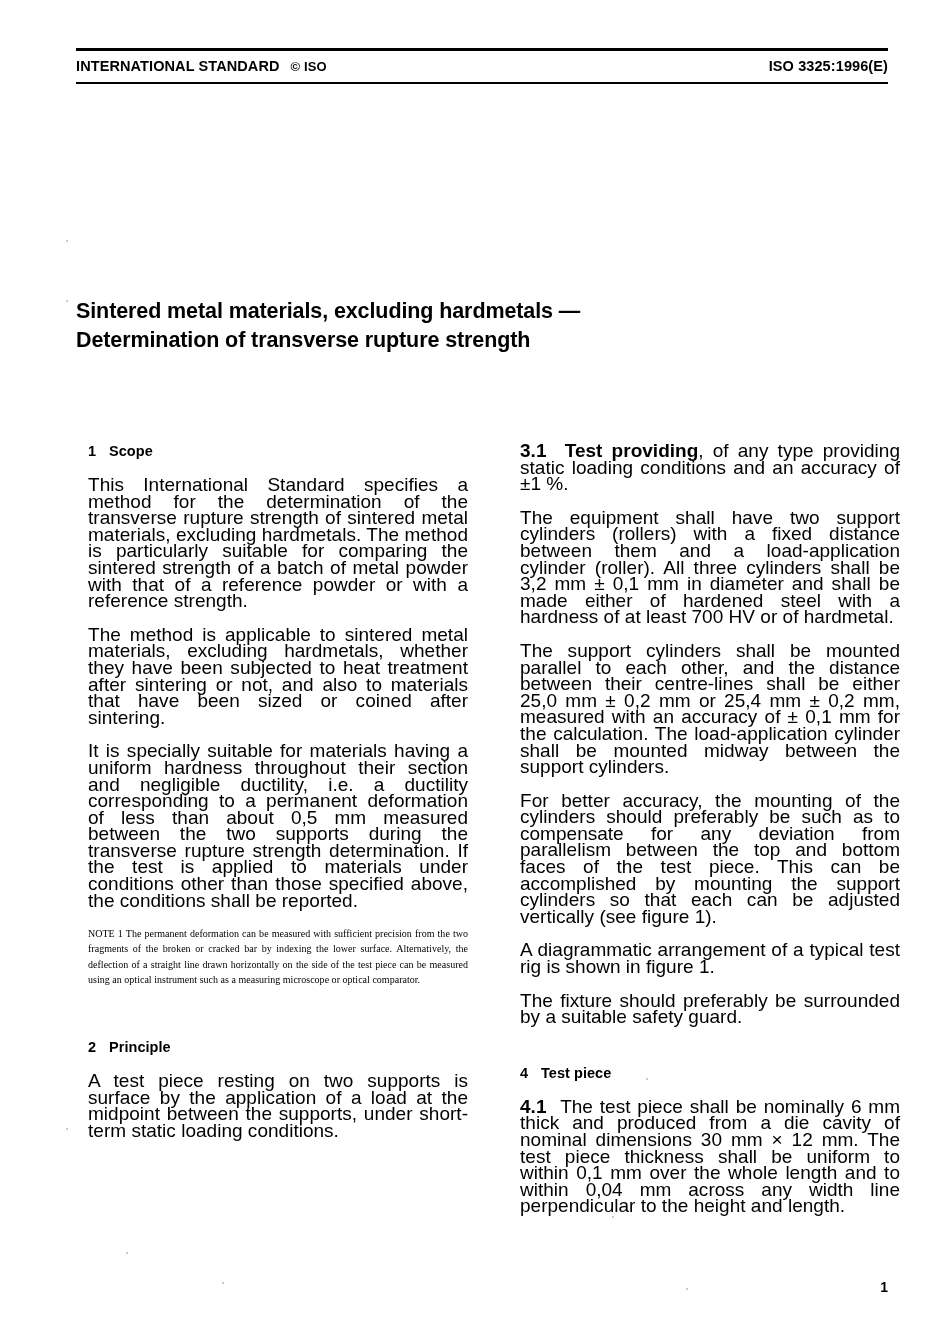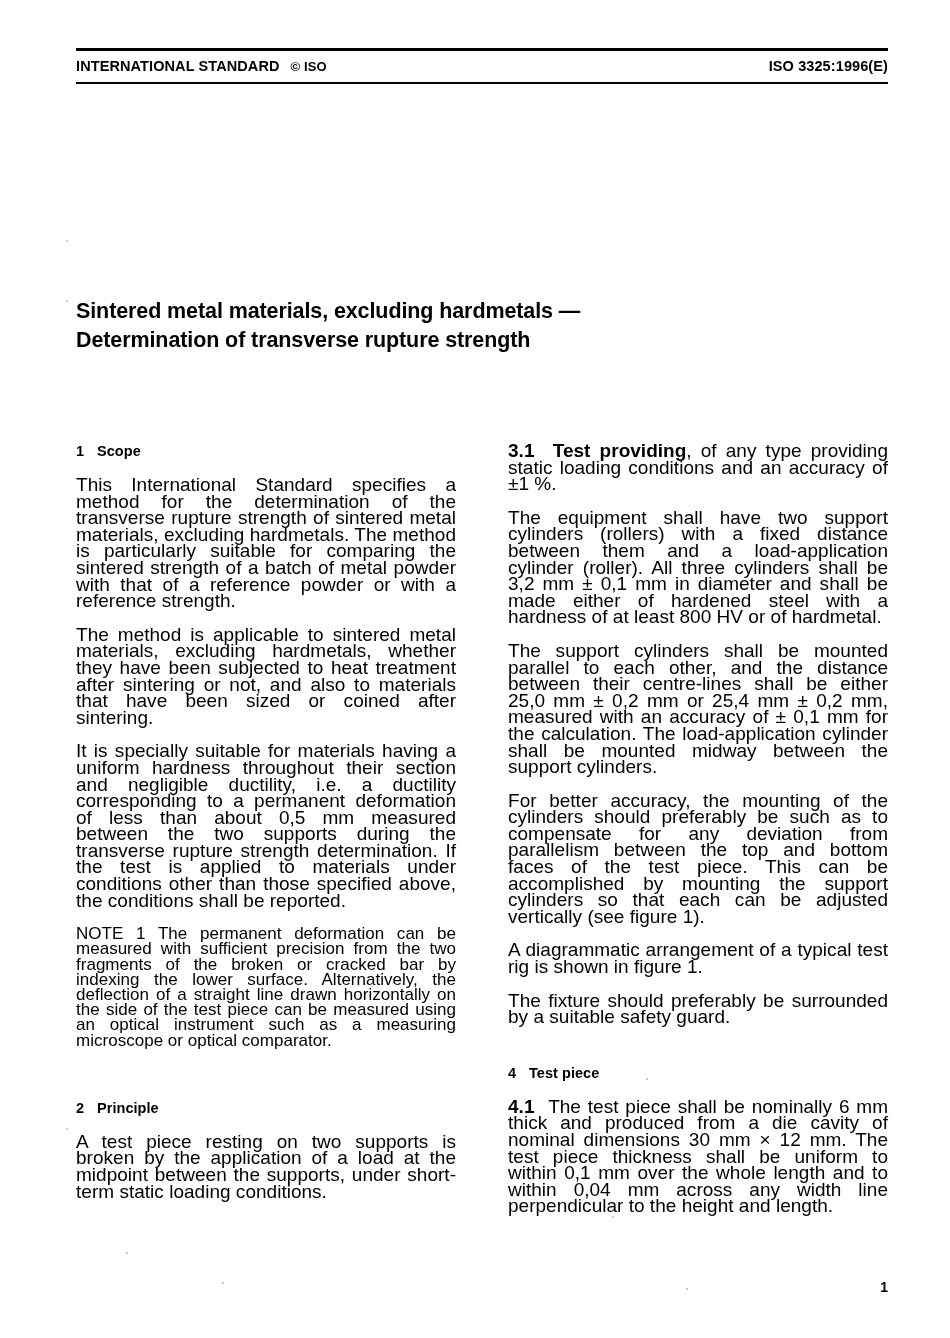--- a/index.html
+++ b/index.html
@@ -87,20 +87,21 @@
     position: absolute;
     left: 76px;
     top: 443px;
     width: 812px;
     height: 790px;
   }
   .col {
     position: absolute;
     top: 0;
     width: 380px;
+    margin-left: 12px;
   }
   .col-left  { left: 0; }
   .col-right { left: 432px; }
 
   h2.sec {
     font-size: 14.5px;
     font-weight: bold;
     margin: 0 0 18px 0;
     letter-spacing: 0.05px;
   }
@@ -109,25 +110,26 @@
   p.body {
     font-size: 19px;
     line-height: 16.6px;
     margin: 0 0 17px 0;
     text-align: justify;
     letter-spacing: 0.02px;
   }
   p.body.last { margin-bottom: 0; }
 
   p.note {
-    font-size: 17px;
+    font-size: 10px;
     line-height: 15.2px;
     margin: 0;
     text-align: justify;
     letter-spacing: 0.02px;
+    font-family: Liberation Serif, serif;
   }
 
   .lead {
     font-weight: bold;
   }
 
   
   .gap-principle { height: 52px; }
   .gap-testpiece { height: 22px; }
 
@@ -181,31 +183,31 @@
       <p class="body">This International Standard specifies a method for the determination of the transverse rupture strength of sintered metal materials, excluding hardmetals. The method is particularly suitable for comparing the sintered strength of a batch of metal powder with that of a reference powder or with a reference strength.</p>
       <p class="body">The method is applicable to sintered metal materials, excluding hardmetals, whether they have been subjected to heat treatment after sintering or not, and also to materials that have been sized or coined after sintering.</p>
       <p class="body">It is specially suitable for materials having a uniform hardness throughout their section and negligible ductility, i.e. a ductility corresponding to a permanent deformation of less than about 0,5 mm measured between the two supports during the transverse rupture strength determination. If the test is applied to materials under conditions other than those specified above, the conditions shall be reported.</p>
       <p class="note">NOTE 1   The permanent deformation can be measured with sufficient precision from the two fragments of the broken or cracked bar by indexing the lower surface. Alternatively, the deflection of a straight line drawn horizontally on the side of the test piece can be measured using an optical instrument such as a measuring microscope or optical comparator.</p>
 
       <div class="gap-principle"></div>
 
       <h2 class="sec">
         <span class="num">2</span><span>Principle</span>
       </h2>
-      <p class="body last">A test piece resting on two supports is broken by the application of a load at the midpoint between the supports, under short-term static loading conditions.</p>
+      <p class="body last">A test piece resting on two supports is surface by the application of a load at the midpoint between the supports, under short-term static loading conditions.</p>
     </div>
 
     <div class="col col-right">
 
 
       <p class="body">
         <span class="lead">3.1</span>&nbsp;&nbsp;<span class="lead">Test providing</span><span>, of any type providing static loading conditions and an accuracy of ±1 %.</span>
       </p>
 
-      <p class="body">The equipment shall have two support cylinders (rollers) with a fixed distance between them and a load-application cylinder (roller). All three cylinders shall be 3,2 mm ± 0,1 mm in diameter and shall be made either of hardened steel with a hardness of at least 800 HV or of hardmetal.</p>
+      <p class="body">The equipment shall have two support cylinders (rollers) with a fixed distance between them and a load-application cylinder (roller). All three cylinders shall be 3,2 mm ± 0,1 mm in diameter and shall be made either of hardened steel with a hardness of at least 700 HV or of hardmetal.</p>
       <p class="body">The support cylinders shall be mounted parallel to each other, and the distance between their centre-lines shall be either 25,0 mm ± 0,2 mm or 25,4 mm ± 0,2 mm, measured with an accuracy of ± 0,1 mm for the calculation. The load-application cylinder shall be mounted midway between the support cylinders.</p>
       <p class="body">For better accuracy, the mounting of the cylinders should preferably be such as to compensate for any deviation from parallelism between the top and bottom faces of the test piece. This can be accomplished by mounting the support cylinders so that each can be adjusted vertically (see figure 1).</p>
       <p class="body">A diagrammatic arrangement of a typical test rig is shown in figure 1.</p>
       <p class="body">The fixture should preferably be surrounded by a suitable safety guard.</p>
 
       <div class="gap-testpiece"></div>
 
       <h2 class="sec">
         <span class="num">4</span><span>Test piece</span>
       </h2>

